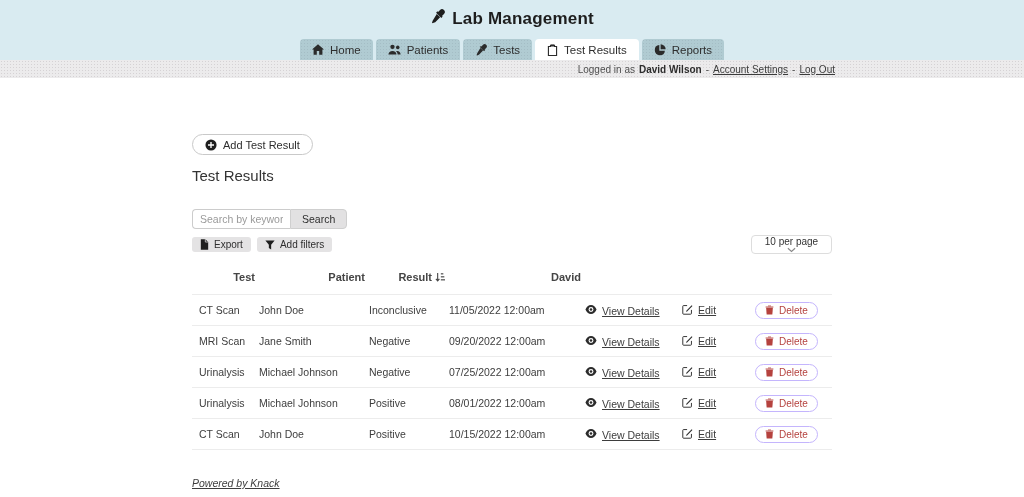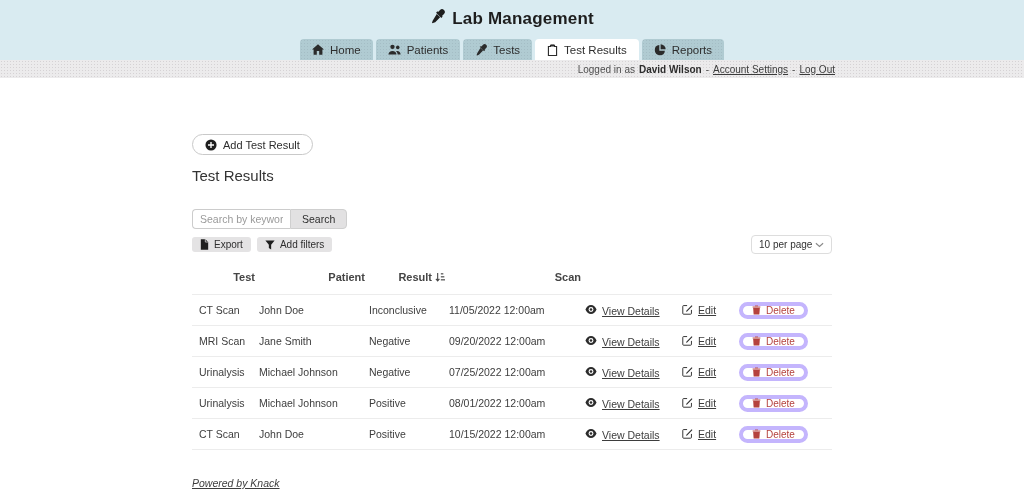--- a/index.html
+++ b/index.html
@@ -49,38 +49,38 @@
                 border-radius:0 4px 4px 0; font-size:10.5px; color:#2e2e2e; cursor:pointer;
                 font-family:"Liberation Sans", sans-serif; }
 
   .toolbar-row { display:flex; align-items:center; gap:6px; margin-top:6px;justify-content:flex-end; }
   .tool-btn { display:inline-flex; align-items:center; gap:5px; height:15px; padding:0 8px;
               background:#e4e3e4; border:none; border-radius:3px; font-size:10px; color:#2e2e2e;
               cursor:pointer; font-family:"Liberation Sans", sans-serif; }
   .tool-btn svg { color:#1f1f1f; }
   .per-page { margin-left:auto; display:inline-flex; align-items:center; justify-content:space-between;
               width:81px; height:19px; padding:0 7px; border:1px solid #ddd; border-radius:4px;
-              background:#fff; font-size:10px; color:#333; cursor:pointer; }
+              background:#fff; font-size:10px; color:#333; cursor:pointer;flex-direction:column; }
 
   
   table { width:100%; border-collapse:collapse; table-layout:fixed; margin-top:11px; }
   th { text-align:right; font-size:11px; font-weight:700; color:#454545;
        padding:6px 2px 11px 2px; }
   th.first, td.first { padding-left:7px; }
   th .th-wrap { display:inline-flex; align-items:center; gap:3px; }
   th svg { color:#454545; }
   td { font-size:10.5px; color:#3d3d3d; height:31px; padding:0 2px;
        border-top:1px solid #ececec; vertical-align:middle; }
   tr.last td { border-bottom:1px solid #ececec; }
   .row-link { display:inline-flex; gap:5px; color:#3d3d3d; cursor:pointer; }
   .row-link svg { color:#2c2c2c; }
   .row-link .lbl { text-decoration:underline; }
   .delete-btn { display:inline-flex; align-items:center; gap:5px; height:17px; padding:0 9px;
-                border:4px solid #c4b5fd; border-radius:10px; background:#fff; color:#b5423e;
-                font-size:10px; cursor:pointer; font-family:"Liberation Sans", sans-serif; }
+                border:1px solid #c4b5fd; border-radius:10px; background:#fff; color:#b5423e;
+                font-size:10px; cursor:pointer; font-family:"Liberation Sans", sans-serif;margin-left:16px; }
   .delete-btn svg { color:#b5423e; }
 
   .footer-link { display:inline-block; margin-top:27px; font-size:10.5px; font-style:italic;
                  color:#3d3d3d; text-decoration:underline; cursor:pointer; }
 </style>
 </head>
 <body>
 
 <header class="topbar">
   <div class="title-row">
@@ -194,21 +194,21 @@
           <span class="th-wrap">
             <span>Result</span>
             <svg width="10" height="11" viewBox="0 0 12 13">
                 <path d="M3.2 1v9.3M1.1 8.1l2.1 2.5 2.1-2.5" fill="none" stroke="currentColor" stroke-width="1.3"></path>
                 <rect x="7" y="1.4" width="3" height="1.4" fill="currentColor"></rect>
                 <rect x="7" y="5" width="4.2" height="1.4" fill="currentColor"></rect>
                 <rect x="7" y="8.6" width="5.4" height="1.4" fill="currentColor"></rect>
               </svg>
           </span>
         </th>
-        <th>Scan</th>
+        <th>David</th>
         <th></th>
         <th></th>
         <th></th>
       </tr>
     </thead>
     <tbody>
       <tr>
         <td class="first">CT Scan</td>
         <td>John Doe</td>
         <td>Inconclusive</td>

